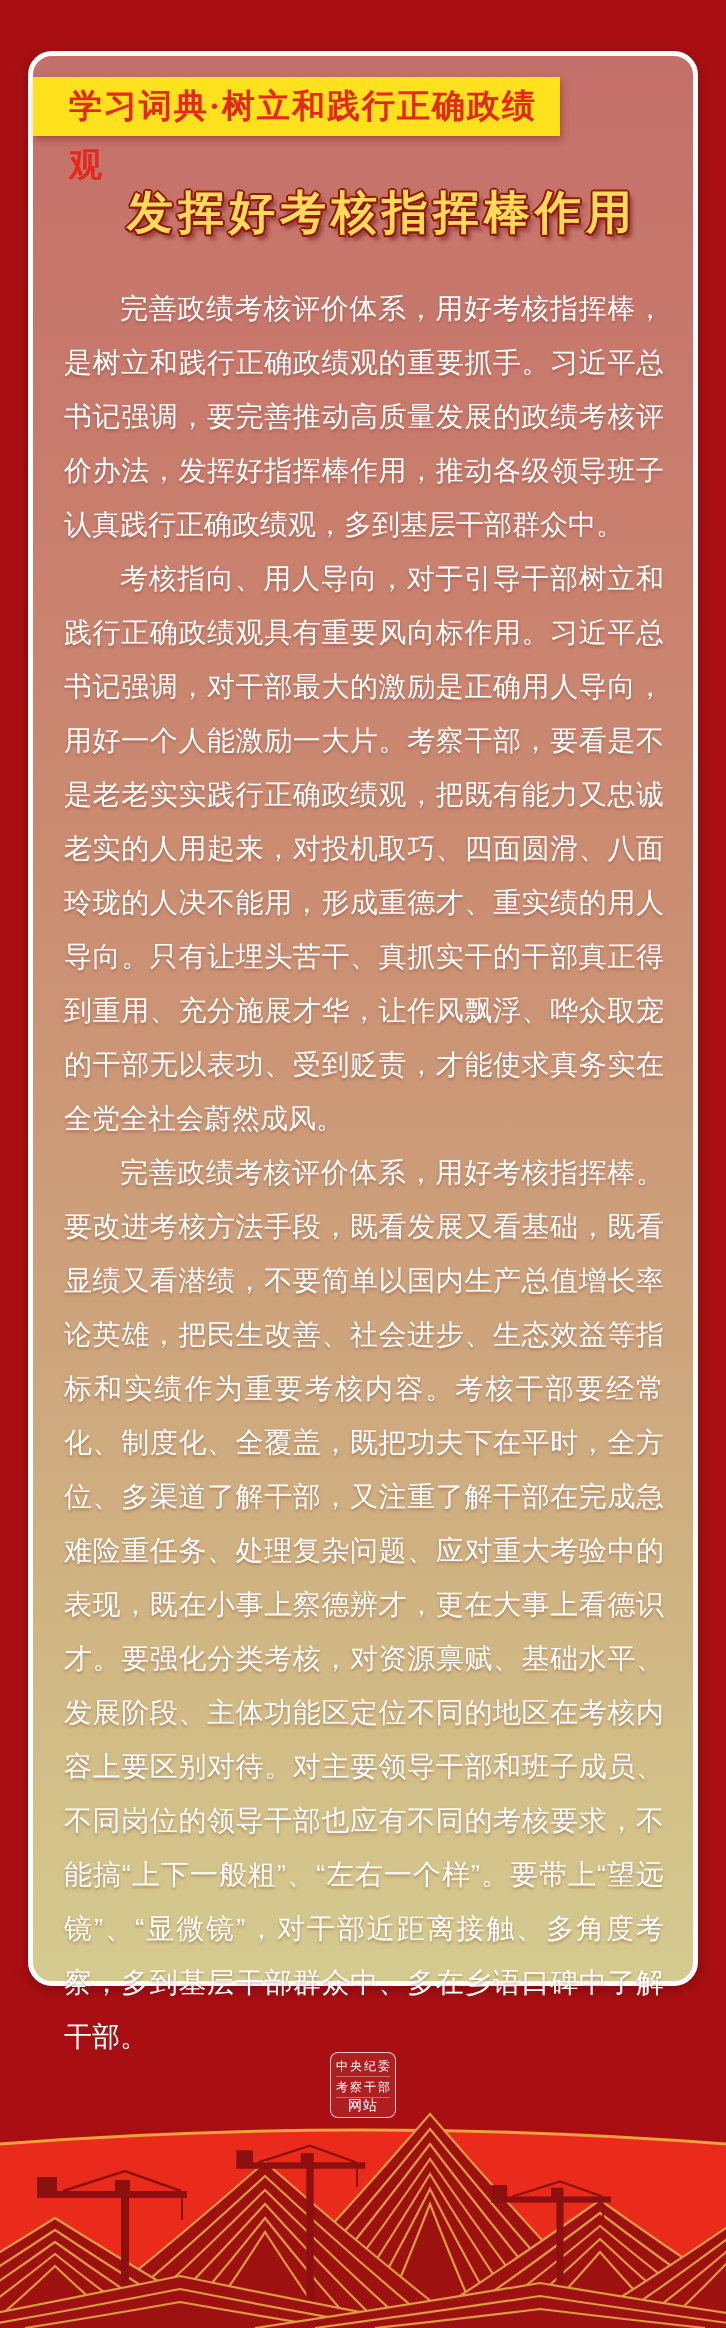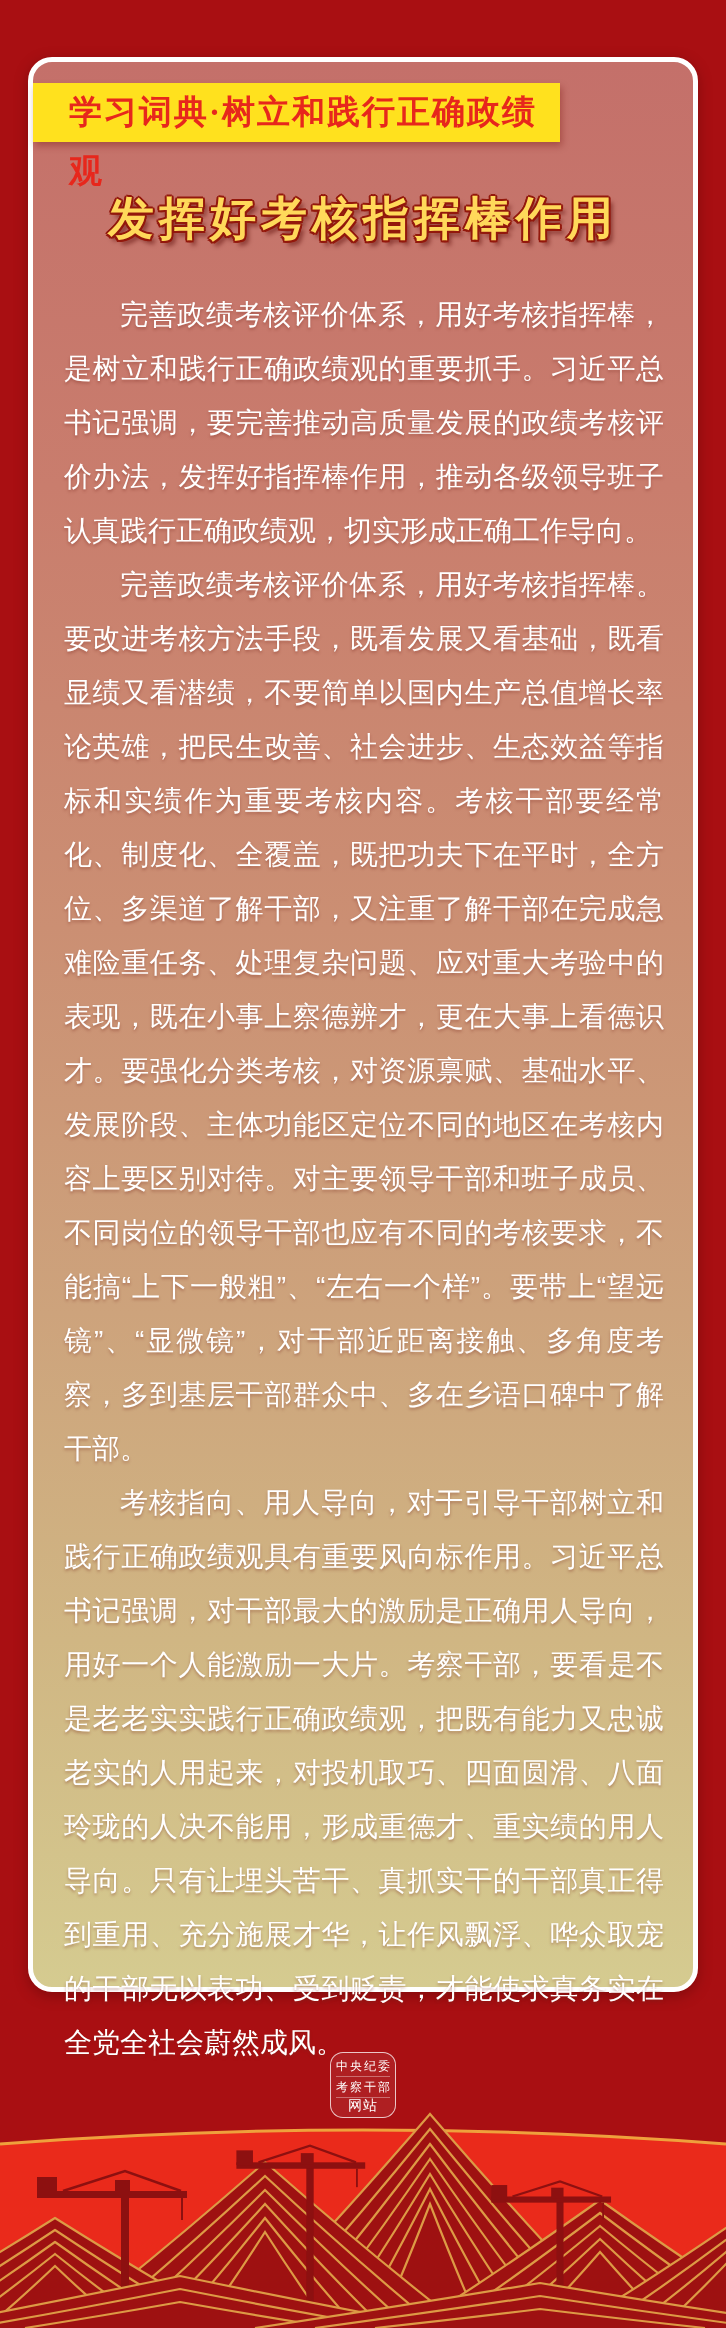--- a/index.html
+++ b/index.html
@@ -3,21 +3,21 @@
 <meta charset="utf-8">
 <style>
   html,body{margin:0;padding:0;background:#7e0b0c;}
   .poster{
     position:relative;width:726px;height:2328px;overflow:hidden;
     background:#a90f12;
     font-family:"Liberation Sans",sans-serif;
   }
   
   .card{
-    position:absolute;left:28px;top:57px;width:660px;height:1925px;
+    position:absolute;left:28px;top:51px;width:660px;height:1925px;
     border:5px solid #ffffff;border-radius:24px;
     background:linear-gradient(180deg,#c4706a 0%,#c97d6d 22%,#cb8f73 45%,#cda37c 65%,#d0b683 82%,#d5cb90 100%);
     box-shadow:0 4px 14px rgba(60,0,0,.35);
   }
   .badge{
     position:absolute;left:0;top:21px;width:527px;height:59px;
     background:#ffe11e;color:#e7271c;
     font-family:"Liberation Serif",serif;font-weight:bold;
     font-size:33px;line-height:59px;letter-spacing:2px;
     padding-left:36px;box-sizing:border-box;
@@ -25,56 +25,57 @@
   }
   .title{
     position:absolute;left:0;top:126px;width:100%;
     text-align:center;margin:0;
     font-family:"Liberation Serif",serif;font-weight:bold;
     font-size:46px;letter-spacing:5px;color:#ffd95a;
     text-shadow:
       2px 0 0 #93180c,-2px 0 0 #93180c,0 2px 0 #93180c,0 -2px 0 #93180c,
       1.5px 1.5px 0 #93180c,-1.5px -1.5px 0 #93180c,1.5px -1.5px 0 #93180c,-1.5px 1.5px 0 #93180c,
       4px 5px 4px rgba(90,10,5,.55);
+    padding-left: 19px;
   }
   .body-text{
     position:absolute;left:31px;top:226px;width:600px;
     font-size:28px;line-height:54px;color:#ffffff;
     text-align:justify;
     text-shadow:0 2px 3px rgba(120,40,30,.40);
   }
   .body-text p{margin:0;text-indent:2em;}
   
   .seal{
     position:absolute;left:50%;top:2052px;transform:translateX(-50%);
     width:66px;height:66px;box-sizing:border-box;
-    border:1px solid rgba(255,255,255,.75);border-radius:13px;
+    border:1px solid rgba(255,255,255,.75);border-radius:8px;
     background:rgba(255,255,255,.07);
     display:flex;flex-direction:column;justify-content:center;align-items:center;
     z-index:3;color:#ffffff;font-family:"Liberation Serif",serif;
   }
   .seal-line{font-size:12px;letter-spacing:2px;line-height:20px;white-space:nowrap;
     width:54px;text-align:center;border-bottom:1px solid rgba(255,255,255,.35);}
   .seal-line.small{font-size:14px;letter-spacing:1px;line-height:16px;border-bottom:none;}
   .deco{position:absolute;left:0;bottom:0;width:726px;height:228px;z-index:1;display:block;}
 </style>
 </head>
 <body>
 
 <div class="poster">
 
   <div class="card">
     <div class="badge">
       <span>学习词典·树立和践行正确政绩观</span>
     </div>
     <h1 class="title">发挥好考核指挥棒作用</h1>
     <div class="body-text">
-      <p>完善政绩考核评价体系，用好考核指挥棒，是树立和践行正确政绩观的重要抓手。习近平总书记强调，要完善推动高质量发展的政绩考核评价办法，发挥好指挥棒作用，推动各级领导班子认真践行正确政绩观，切实形成正确工作导向。</p>
+      <p>完善政绩考核评价体系，用好考核指挥棒，是树立和践行正确政绩观的重要抓手。习近平总书记强调，要完善推动高质量发展的政绩考核评价办法，发挥好指挥棒作用，推动各级领导班子认真践行正确政绩观，多到基层干部群众中。</p>
+      <p>考核指向、用人导向，对于引导干部树立和践行正确政绩观具有重要风向标作用。习近平总书记强调，对干部最大的激励是正确用人导向，用好一个人能激励一大片。考察干部，要看是不是老老实实践行正确政绩观，把既有能力又忠诚老实的人用起来，对投机取巧、四面圆滑、八面玲珑的人决不能用，形成重德才、重实绩的用人导向。只有让埋头苦干、真抓实干的干部真正得到重用、充分施展才华，让作风飘浮、哗众取宠的干部无以表功、受到贬责，才能使求真务实在全党全社会蔚然成风。</p>
       <p>完善政绩考核评价体系，用好考核指挥棒。要改进考核方法手段，既看发展又看基础，既看显绩又看潜绩，不要简单以国内生产总值增长率论英雄，把民生改善、社会进步、生态效益等指标和实绩作为重要考核内容。考核干部要经常化、制度化、全覆盖，既把功夫下在平时，全方位、多渠道了解干部，又注重了解干部在完成急难险重任务、处理复杂问题、应对重大考验中的表现，既在小事上察德辨才，更在大事上看德识才。要强化分类考核，对资源禀赋、基础水平、发展阶段、主体功能区定位不同的地区在考核内容上要区别对待。对主要领导干部和班子成员、不同岗位的领导干部也应有不同的考核要求，不能搞“上下一般粗”、“左右一个样”。要带上“望远镜”、“显微镜”，对干部近距离接触、多角度考察，多到基层干部群众中、多在乡语口碑中了解干部。</p>
-      <p>考核指向、用人导向，对于引导干部树立和践行正确政绩观具有重要风向标作用。习近平总书记强调，对干部最大的激励是正确用人导向，用好一个人能激励一大片。考察干部，要看是不是老老实实践行正确政绩观，把既有能力又忠诚老实的人用起来，对投机取巧、四面圆滑、八面玲珑的人决不能用，形成重德才、重实绩的用人导向。只有让埋头苦干、真抓实干的干部真正得到重用、充分施展才华，让作风飘浮、哗众取宠的干部无以表功、受到贬责，才能使求真务实在全党全社会蔚然成风。</p>
     </div>
   </div>
 
   <svg class="deco" viewBox="0 0 726 228" xmlns="http://www.w3.org/2000/svg">
 
     <path d="M0,44 Q363,16 726,44 L726,228 L0,228 Z" fill="#ea2a1b"></path>
     <path d="M0,44 Q363,16 726,44" fill="none" stroke="#efa03c" stroke-width="3"></path>
 
     <g id="mtn-back">
         <path d="M235,228 Q328.6,131.7 430,14 Q531.4,131.7 625,228" fill="#9e1111" stroke="#dd9a45" stroke-width="2.2"></path>

